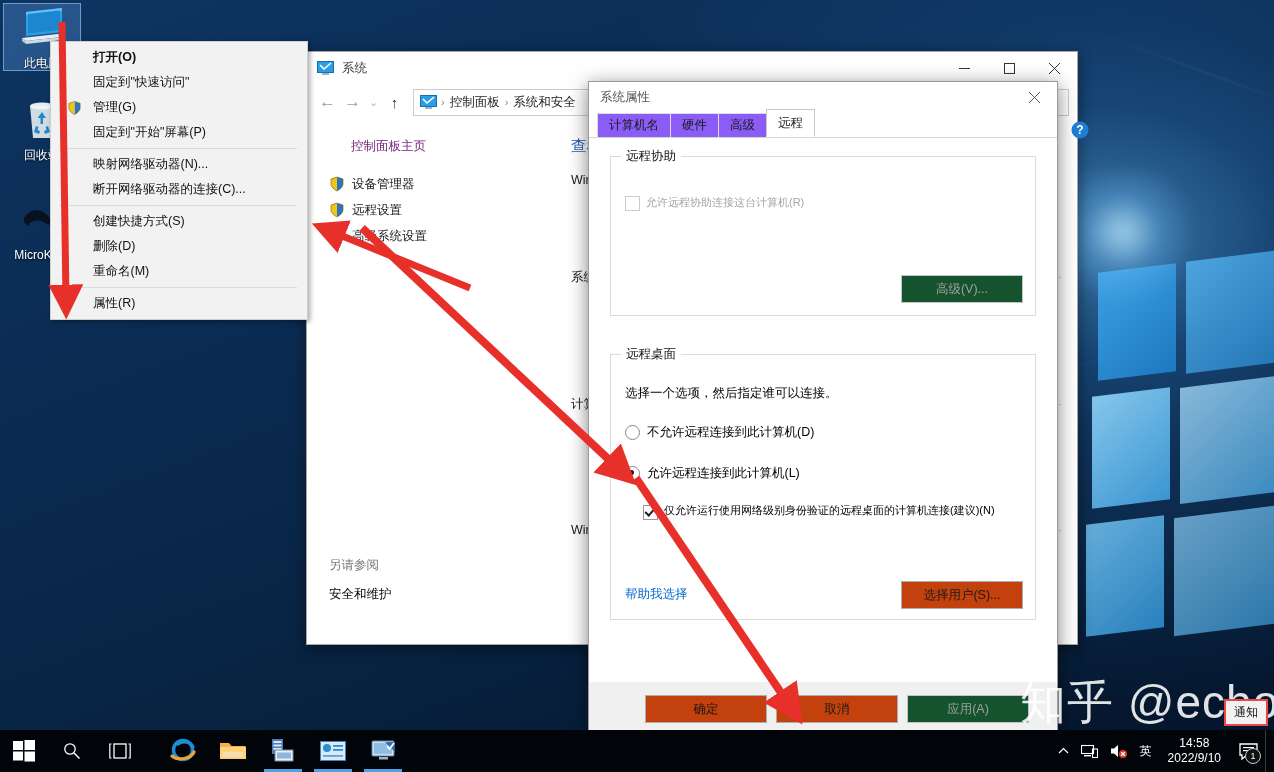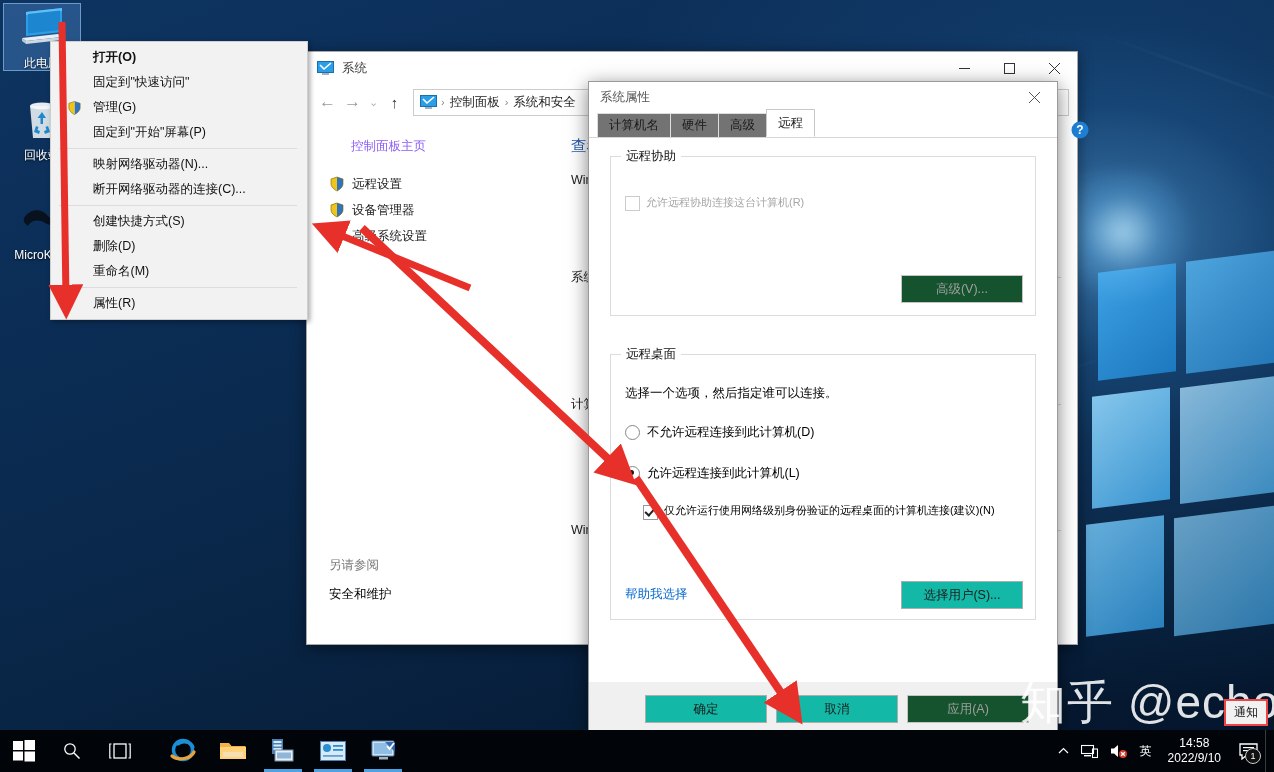--- a/index.html
+++ b/index.html
@@ -153,21 +153,21 @@
     color:#555;
   }
 
   .sys-body { display: flex; height: 520px; background:#fff; position:relative; }
   .sys-left {
     width: 222px;
     padding: 18px 0 0 22px;
     font-size: 12.5px;
     position: relative;
   }
-  .left-home { color: #8b5cf6; margin-bottom: 16px; padding-left: 22px; font-family: Liberation Mono, monospace; }
+  .left-home { color: #701a75; margin-bottom: 16px; padding-left: 22px; font-family: Liberation Mono, monospace; }
   .left-link {
     display: flex; align-items: center;
     height: 26px;
     color: #1a1a1a;
   }
   .left-link .sh { width: 16px; height: 16px; margin-right: 7px; position: relative; flex:none; }
   .left-also {
     position: absolute; left: 22px; bottom: 66px;
     color: #777; font-size: 12.5px;
   }
@@ -221,21 +221,21 @@
     height: 24px;
     padding-left: 8px;
     display: flex; align-items: flex-end;
     background: #ffffff;
     position: relative;
   }
   .sp-tab {
     height: 23px; line-height: 23px;
     padding: 0 11px;
     font-size: 12.5px; color:#1a1a1a;
-    background: #737373;
+    background: #8b5cf6;
     border: 1px solid #ddd;
     border-bottom: none;
     margin-right: -1px;
   }
   .sp-tab.active {
     background: #ffffff;
     border-color: #c8c8c8;
     height: 26px; line-height: 26px;
     position: relative; z-index: 2;
     border-bottom: 1px solid #fff;
@@ -278,21 +278,21 @@
     border:solid #222; border-width:0 2px 2px 0;
     transform: rotate(42deg);
   }
   .chk-label.disabled { color:#a6a6a6; }
   .chk-box.disabled { border-color:#ccc; }
 
   .btn {
     display:inline-flex; align-items:center; justify-content:center;
     height: 26px;
     border: 1px solid #adadad;
-    background: #14b8a6;
+    background: #c2410c;
     font-size: 12.5px;
     color: #1a1a1a;
     padding: 0 12px;
     min-width: 96px;
   }
   .btn.disabled { color:#a0a0a0; background:#14532d; border-color:#c4c4c4; }
 
   .radio-row { display:flex; align-items:center; font-size:12.5px; margin-top: 14px; }
   .radio {
     width:13px; height:13px; flex:none;
@@ -524,38 +524,38 @@
       </div>
     </div>
 
     <div class="sys-body">
       <div class="sys-left">
         <div class="left-home">控制面板主页</div>
 
         <div class="left-link">
           <span class="sh">
             <svg width="16" height="16" viewBox="0 0 16 16">
-              <path d="M8 1 L14 3 V8 C14 12 8 15 8 15 Z" fill="#2f74c0"></path>
-              <path d="M8 1 L2 3 V8 C2 12 8 15 8 15 Z" fill="#f0c419"></path>
-              <path d="M8 1 L14 3 V8 C14 12 8 15 8 15 C8 15 2 12 2 8 V3 Z" fill="none" stroke="#7c6200" stroke-width="0.6"></path>
-            </svg>
-          </span>
-          <span>远程设置</span>
-        </div>
-
-        <div class="left-link">
-          <span class="sh">
-            <svg width="16" height="16" viewBox="0 0 16 16">
               <path d="M8 1 L14 3 V8 C14 12 8 15 8 15 C8 15 2 12 2 8 V3 Z" fill="#f0c419"></path>
               <path d="M8 1 L14 3 V8 C14 12 8 15 8 15 Z" fill="#2f74c0"></path>
               <path d="M8 1 L2 3 V8 C2 12 8 15 8 15 Z" fill="#f0c419"></path>
               <path d="M8 1 L14 3 V8 C14 12 8 15 8 15 C8 15 2 12 2 8 V3 Z" fill="none" stroke="#7c6200" stroke-width="0.6"></path>
             </svg>
           </span>
           <span>设备管理器</span>
+        </div>
+
+        <div class="left-link">
+          <span class="sh">
+            <svg width="16" height="16" viewBox="0 0 16 16">
+              <path d="M8 1 L14 3 V8 C14 12 8 15 8 15 Z" fill="#2f74c0"></path>
+              <path d="M8 1 L2 3 V8 C2 12 8 15 8 15 Z" fill="#f0c419"></path>
+              <path d="M8 1 L14 3 V8 C14 12 8 15 8 15 C8 15 2 12 2 8 V3 Z" fill="none" stroke="#7c6200" stroke-width="0.6"></path>
+            </svg>
+          </span>
+          <span>远程设置</span>
         </div>
 
         <div class="left-link">
           <span class="sh">
             <svg width="16" height="16" viewBox="0 0 16 16">
               <path d="M8 1 L14 3 V8 C14 12 8 15 8 15 Z" fill="#2f74c0"></path>
               <path d="M8 1 L2 3 V8 C2 12 8 15 8 15 Z" fill="#f0c419"></path>
               <path d="M8 1 L14 3 V8 C14 12 8 15 8 15 C8 15 2 12 2 8 V3 Z" fill="none" stroke="#7c6200" stroke-width="0.6"></path>
             </svg>
           </span>

